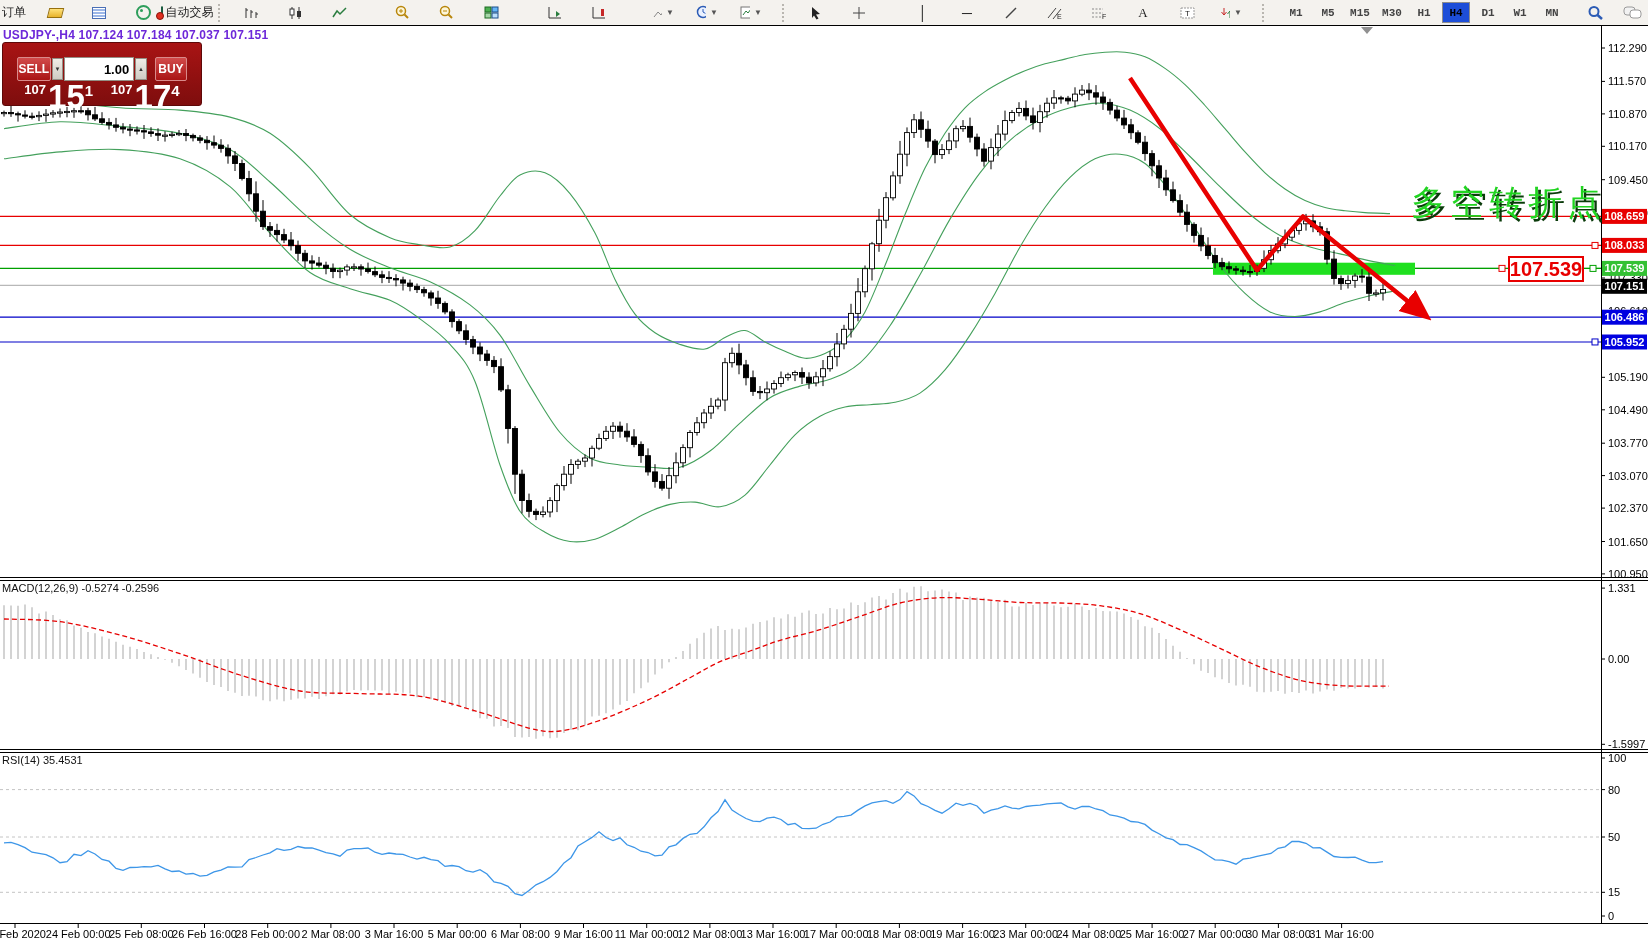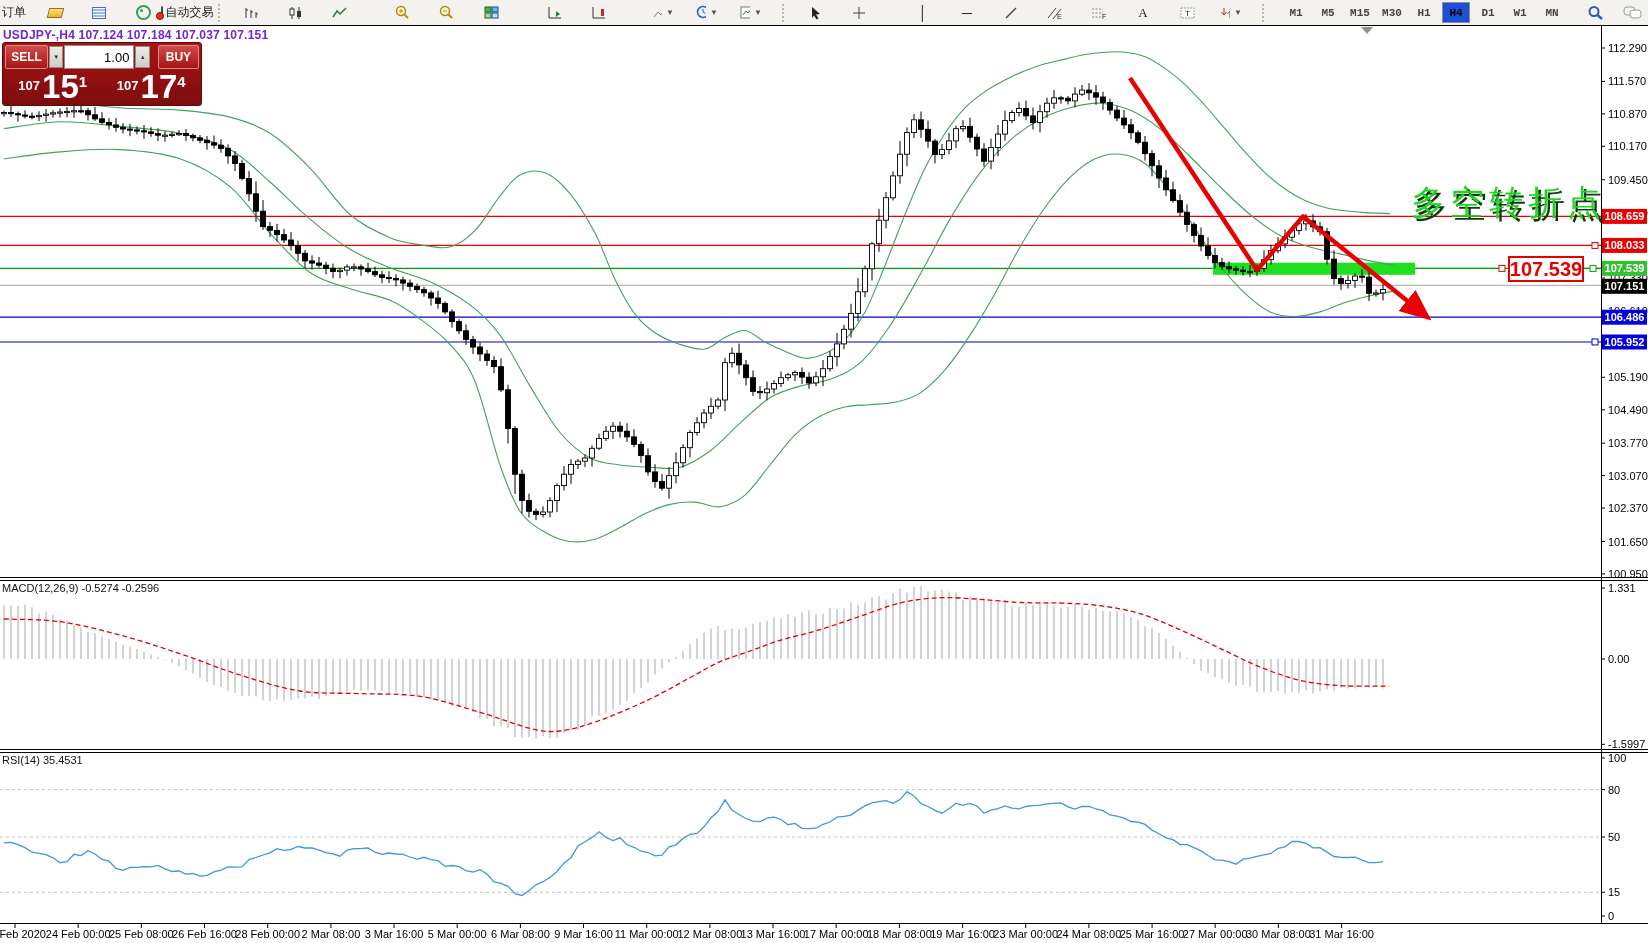--- a/index.html
+++ b/index.html
@@ -34,32 +34,32 @@
   .ind-label{font-size:11px;color:#111;background:transparent;}
   .macd-label{left:2px;top:582px;}
   .rsi-label{left:2px;top:754px;}
   .annotation{left:1411px;top:180px;font-size:34px;font-weight:normal;color:#21d421;
     letter-spacing:5px;text-shadow:3px 3px 0 #0a3b0a;white-space:nowrap;}
   .price-callout{left:1508px;top:256px;width:72px;height:22px;border:2px solid #e80000;
     background:#fff;color:#e80000;font-size:20px;font-weight:bold;display:flex;
     align-items:center;justify-content:center;letter-spacing:0;}
   
   .trade-panel{left:2px;top:42px;width:200px;height:64px;background:linear-gradient(#a81414,#7e0d0d);
-    border:1px solid #5e0808;border-radius:3px;box-sizing:border-box;padding:2px;}
+    border:1px solid #5e0808;border-radius:3px;box-sizing:border-box;padding:14px;}
   .tp-row1{display:flex;align-items:center;height:24px;gap:1px;}
   .tp-btn{height:22px;border:1px solid #d98a8a;border-radius:2px;color:#fff;font-size:12px;
     font-weight:bold;background:linear-gradient(#d24b4b,#a91414);display:flex;align-items:center;
     justify-content:center;cursor:pointer;}
   .tp-sell{width:46px;} .tp-buy{width:44px;margin-left:7px;}
   .tp-spin{width:14px;height:20px;background:linear-gradient(#efece6,#cfccc4);border:1px solid #948f85;
     font-size:6px;color:#333;display:flex;align-items:center;justify-content:center;cursor:pointer;}
   .tp-vol{width:62px;height:20px;border:1px solid #948f85;background:#fff;font-size:13px;
-    text-align:right;padding-right:4px;font-family:"Liberation Sans",sans-serif;}
+    text-align:right;padding-right:4px;font-family:"Liberation Sans",sans-serif;font-weight:bold;}
   .tp-row2{display:flex;height:36px;margin-top:1px;gap:3px;}
-  .tp-price{flex:1;display:flex;align-items:center;justify-content:center;color:#fff;
+  .tp-price{flex:1;display:flex;align-items:flex-start;justify-content:center;color:#fff;
     padding-bottom:2px;cursor:pointer;}
   .tp-price .small{font-size:13px;font-weight:bold;margin-right:2px;margin-bottom:3px;}
   .tp-price .big{font-size:33px;font-weight:bold;line-height:0.9;}
   .tp-price .sup{font-size:15px;font-weight:bold;margin-bottom:12px;}
   svg text{font-family:"Liberation Sans",sans-serif;}
 </style>
 </head>
 <body>
 
 <div class="toolbar">

